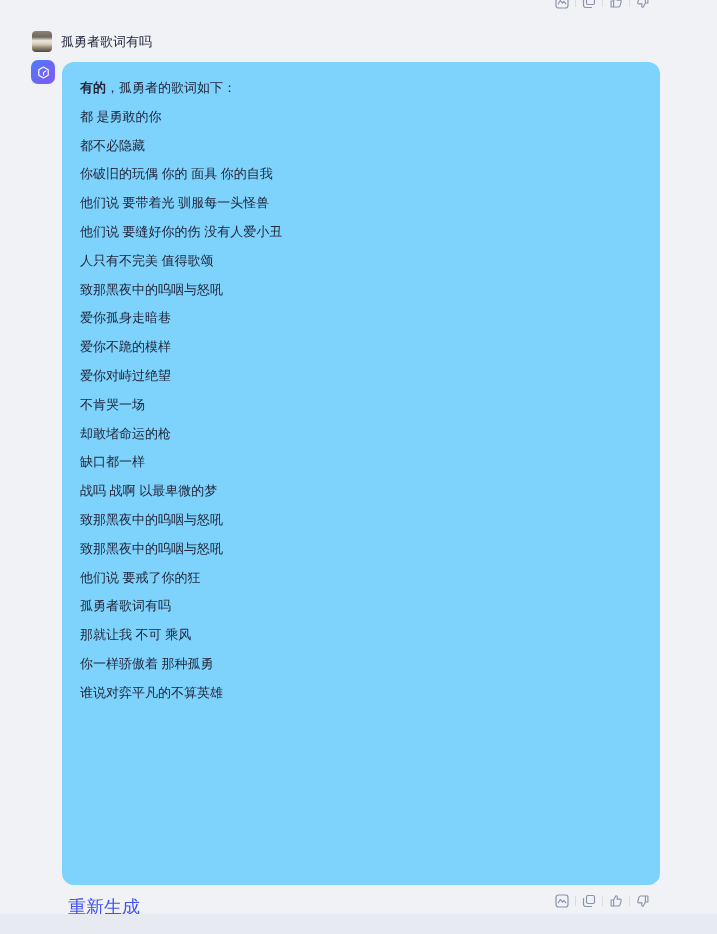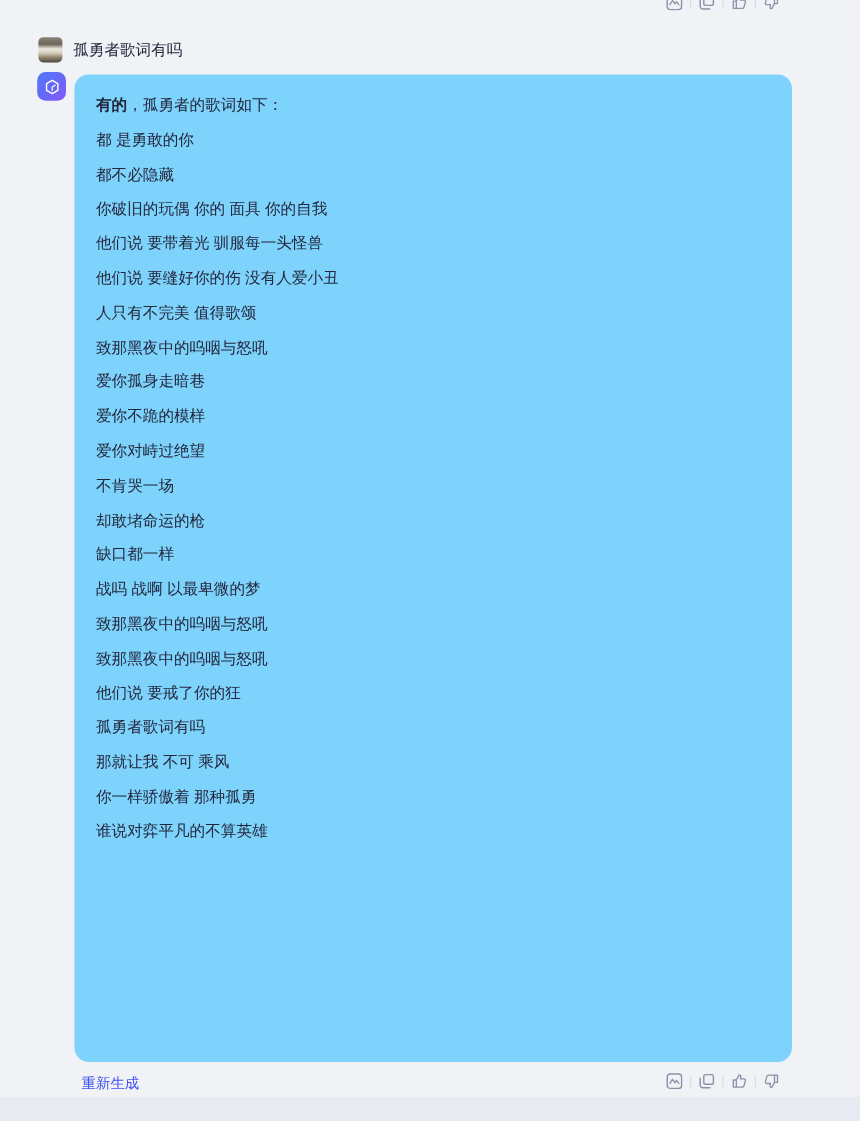--- a/index.html
+++ b/index.html
@@ -70,21 +70,21 @@
     font-size: 13px;
     line-height: 16px;
     margin: 0 0 12.8px 0;
     color: #23273c;
   }
   .bubble p.intro b { font-weight: bold; }
 
   
   .regenerate {
     position: absolute; left: 68px; top: 895px;
-    font-size: 12px;
+    font-size: 18px;
     color: #3f51f1;
     cursor: pointer;
     background: none; border: none; padding: 0;
     font-family: "Liberation Sans", "DejaVu Sans", sans-serif;
   }
   .bottom-band {
     position: absolute; left: 0; bottom: 0;
     width: 717px; height: 20px;
     background: #e8eaf2;
   }

